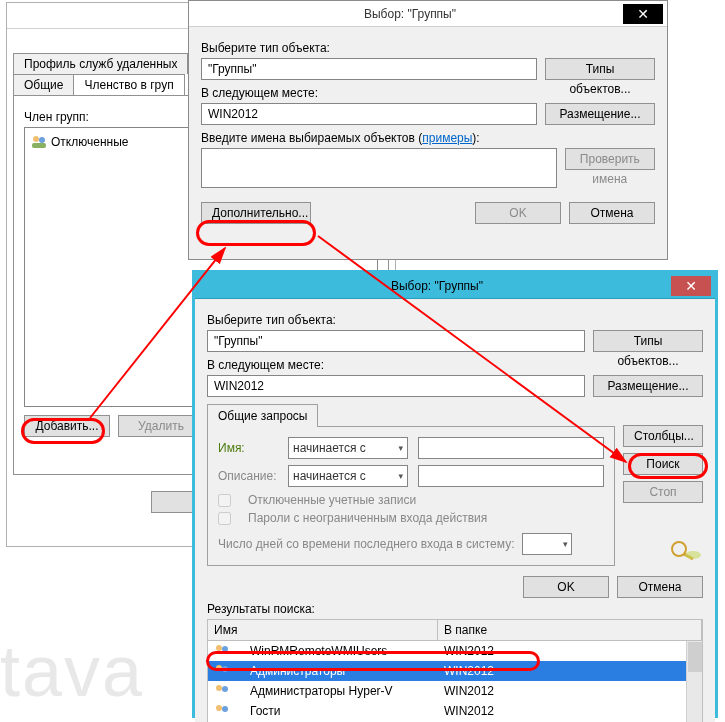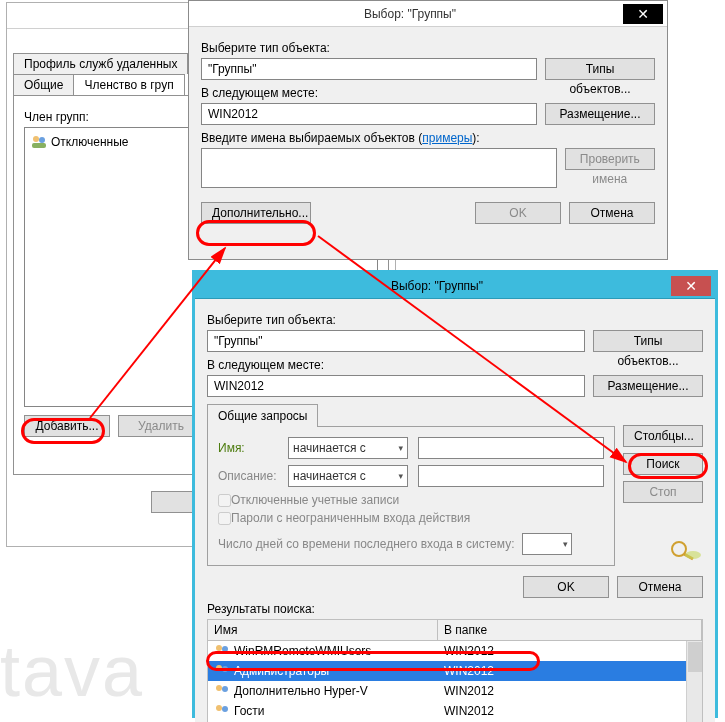--- a/index.html
+++ b/index.html
@@ -29,31 +29,31 @@
 .tab.active { background: #fff; z-index: 2; }
 .tabcontent { background: #fff; border: 1px solid #919191; padding: 10px; height: 380px; }
 .listbox { border: 1px solid #858585; background: #fff; height: 280px; padding: 4px; }
 .list-item { display: flex; align-items: center; gap: 4px; padding: 2px; }
 
 
 .query-tab { border: 1px solid #a0a0a0; border-bottom: none; padding: 4px 10px; background: #f0f0f0; display: inline-block; position: relative; top: 1px; z-index: 2; }
 .query-panel { border: 1px solid #a0a0a0; background: #f0f0f0; padding: 10px; }
 .combo { height: 22px; border: 1px solid #858585; background: #fff; padding: 0 4px; display: flex; align-items: center; justify-content: space-between; width: 120px; color: #333; }
 .combo .arrow { font-size: 9px; color: #555; }
-.chk { display: flex; align-items: center; gap: 0; margin: 4px 0; color: #888; }
+.chk { display: flex; align-items: center; gap: 17px; margin: 4px 0; color: #888; }
 .chk input { accent-color: #888; }
 
 .results-header, .results-row { display: flex; }
 .results-header { background: #f0f0f0; border: 1px solid #bfbfbf; }
 .results-header .col { padding: 3px 6px; border-right: 1px solid #bfbfbf; }
 .col-name { width: 230px; }
 .col-folder { flex: 1; }
 .results-body { background: #fff; border: 1px solid #bfbfbf; border-top: none; height: 90px; overflow: hidden; position: relative; }
 .results-row { align-items: center; padding: 1px 0; }
-.results-row .col { padding: 1px 6px; display: flex; align-items: center; gap: 4px; }
+.results-row .col { padding: 1px 6px; display: flex; align-items: center; gap: 20px; }
 .results-row.selected { background: #2a7de1; color: #fff; }
 .scrollbar { position: absolute; right: 0; top: 0; width: 16px; height: 100%; background: #e8e8e8; border-left: 1px solid #cfcfcf; }
 .scrollbar .thumb { width: 14px; height: 30px; background: #cfcfcf; margin: 1px; }
 
 
 .hl { position: absolute; border: 3px solid #f00; border-radius: 14px; pointer-events: none; z-index: 100; }
 
 
 svg.arrows { position: absolute; top: 0; left: 0; width: 725px; height: 722px; pointer-events: none; z-index: 99; }
 
@@ -241,21 +241,21 @@
             <span>Администраторы</span>
           </div>
         <div class="col col-folder">WIN2012</div>
       </div>
       <div class="results-row">
         <div class="col col-name">
             <svg class="ico-group" viewBox="0 0 16 16">
               <circle cx="5" cy="5" r="3" fill="#f0c070"></circle>
               <circle cx="11" cy="6" r="3" fill="#6aa0e0"></circle>
             </svg>
-            <span>Дополнительно Hyper-V</span>
+            <span>Администраторы Hyper-V</span>
           </div>
         <div class="col col-folder">WIN2012</div>
       </div>
       <div class="results-row">
         <div class="col col-name">
             <svg class="ico-group" viewBox="0 0 16 16">
               <circle cx="5" cy="5" r="3" fill="#f0c070"></circle>
               <circle cx="11" cy="6" r="3" fill="#6aa0e0"></circle>
             </svg>
             <span>Гости</span>

